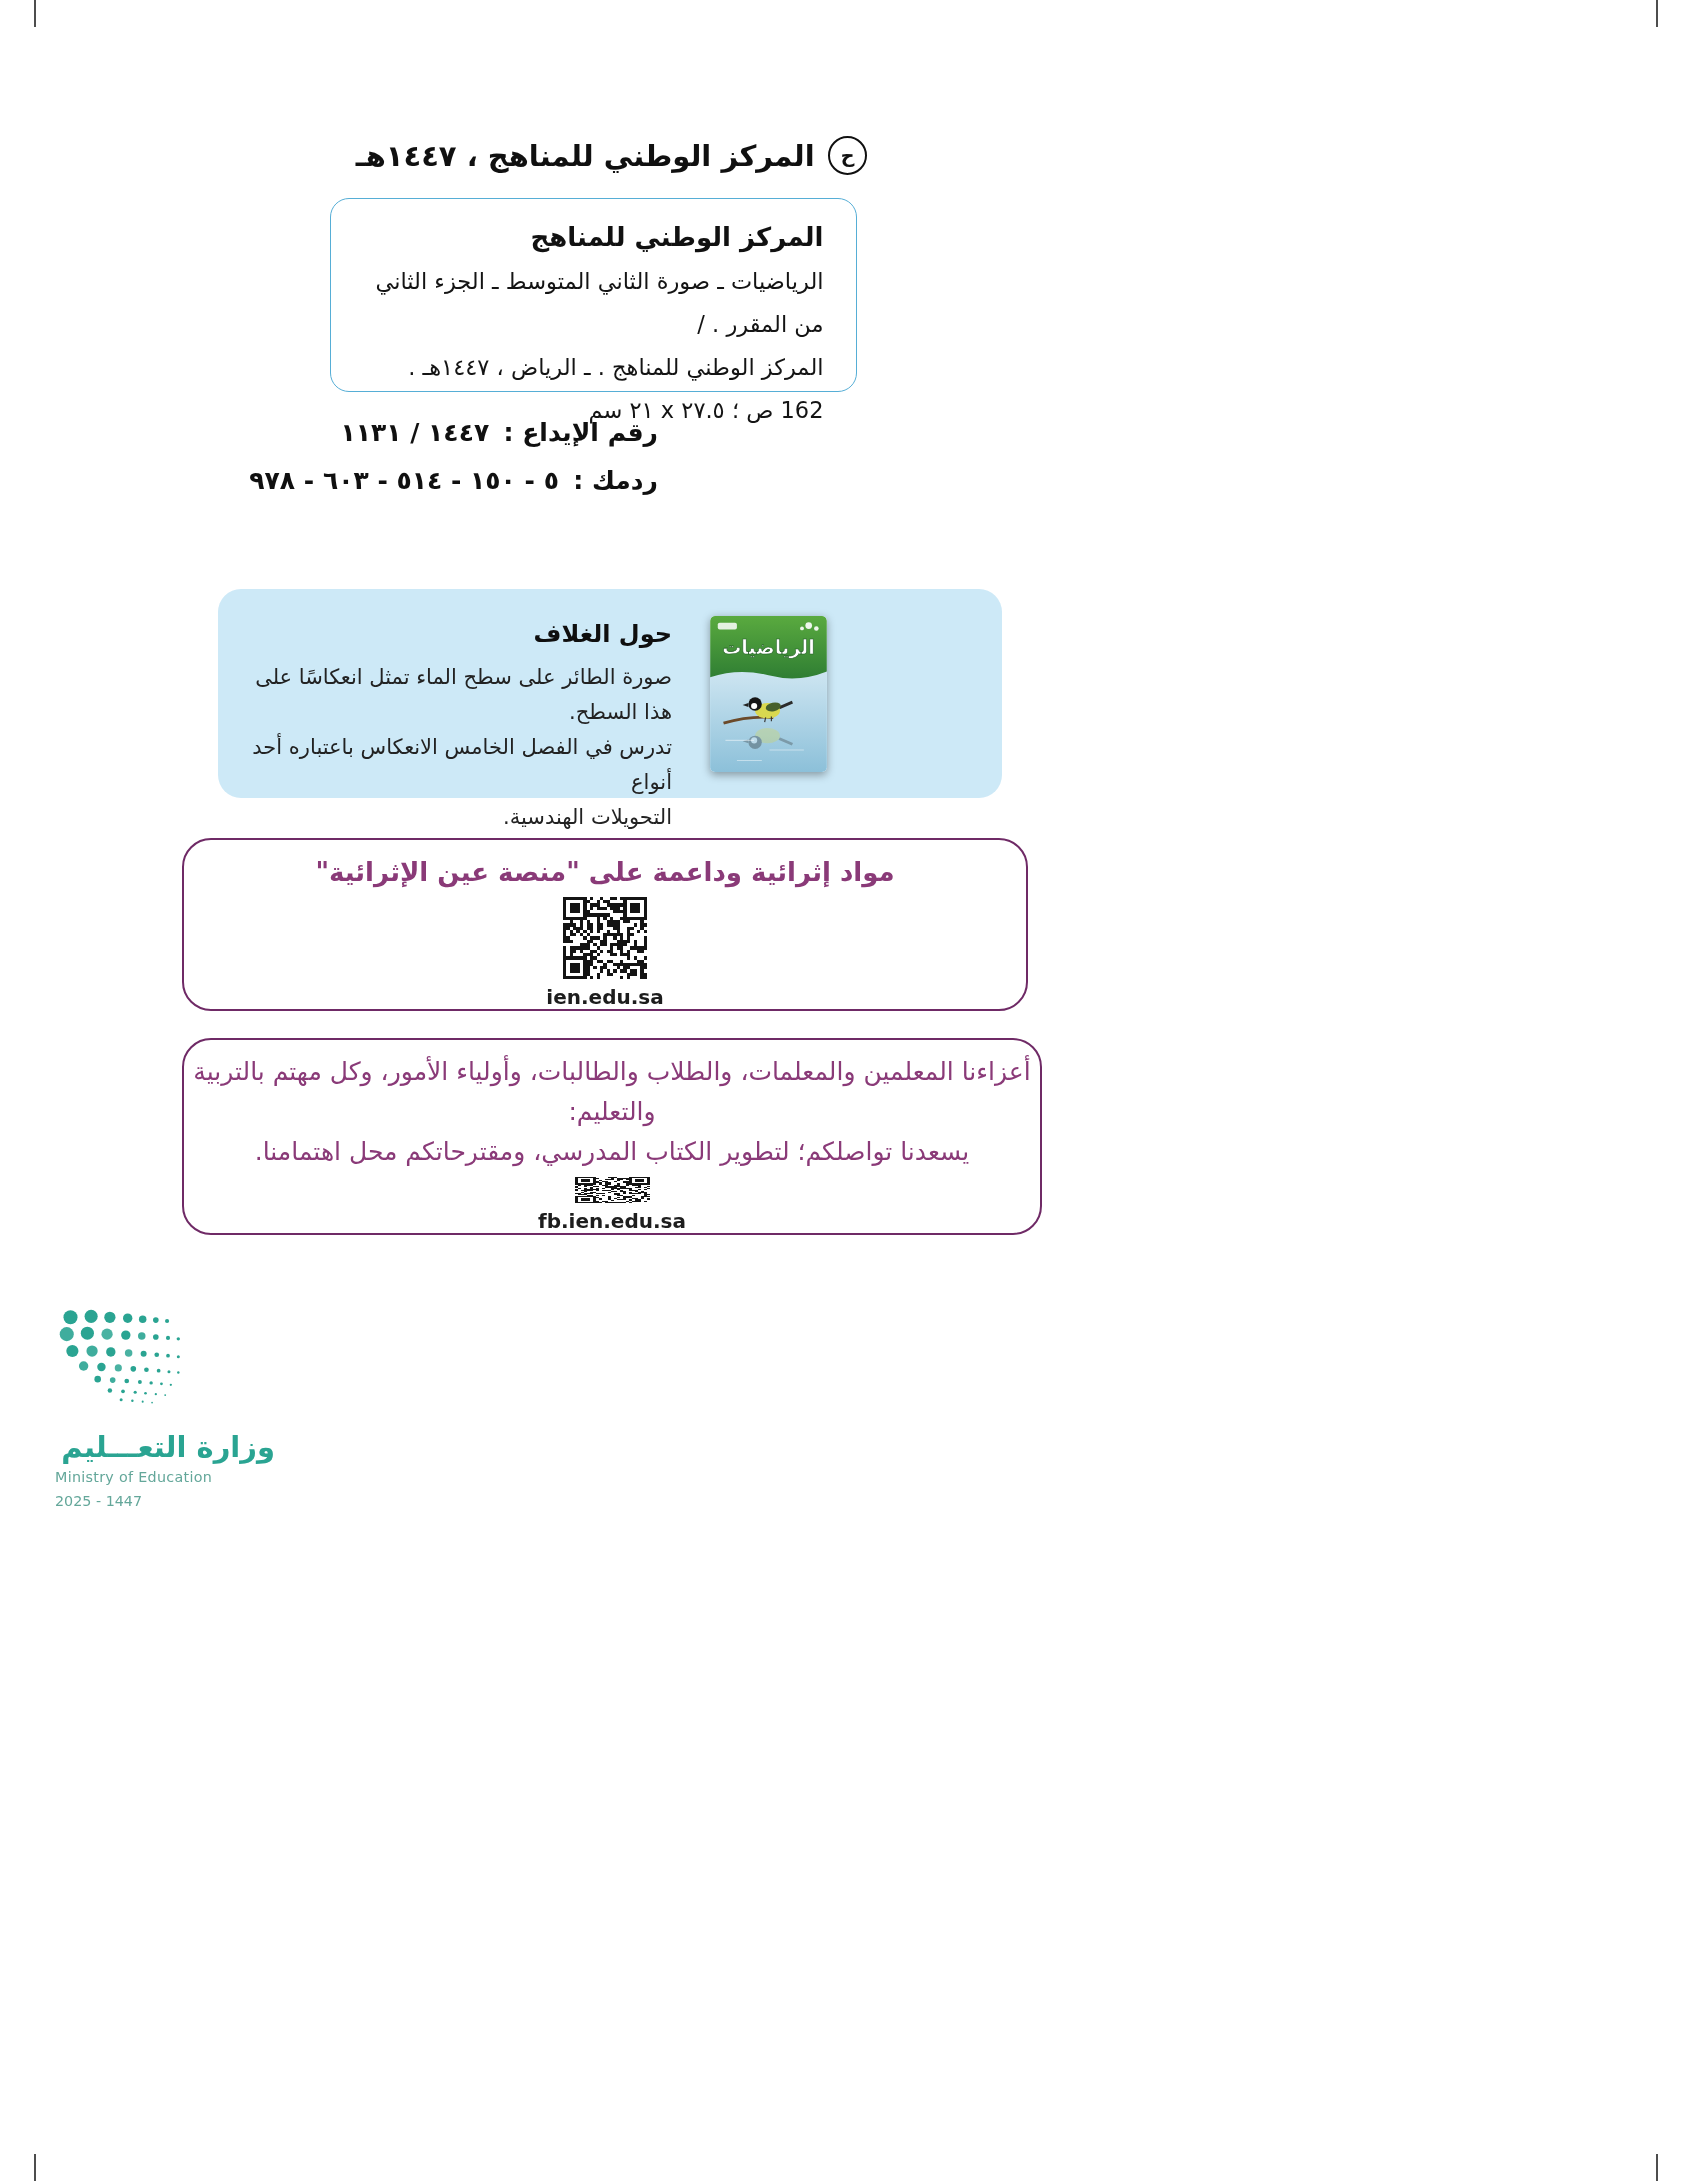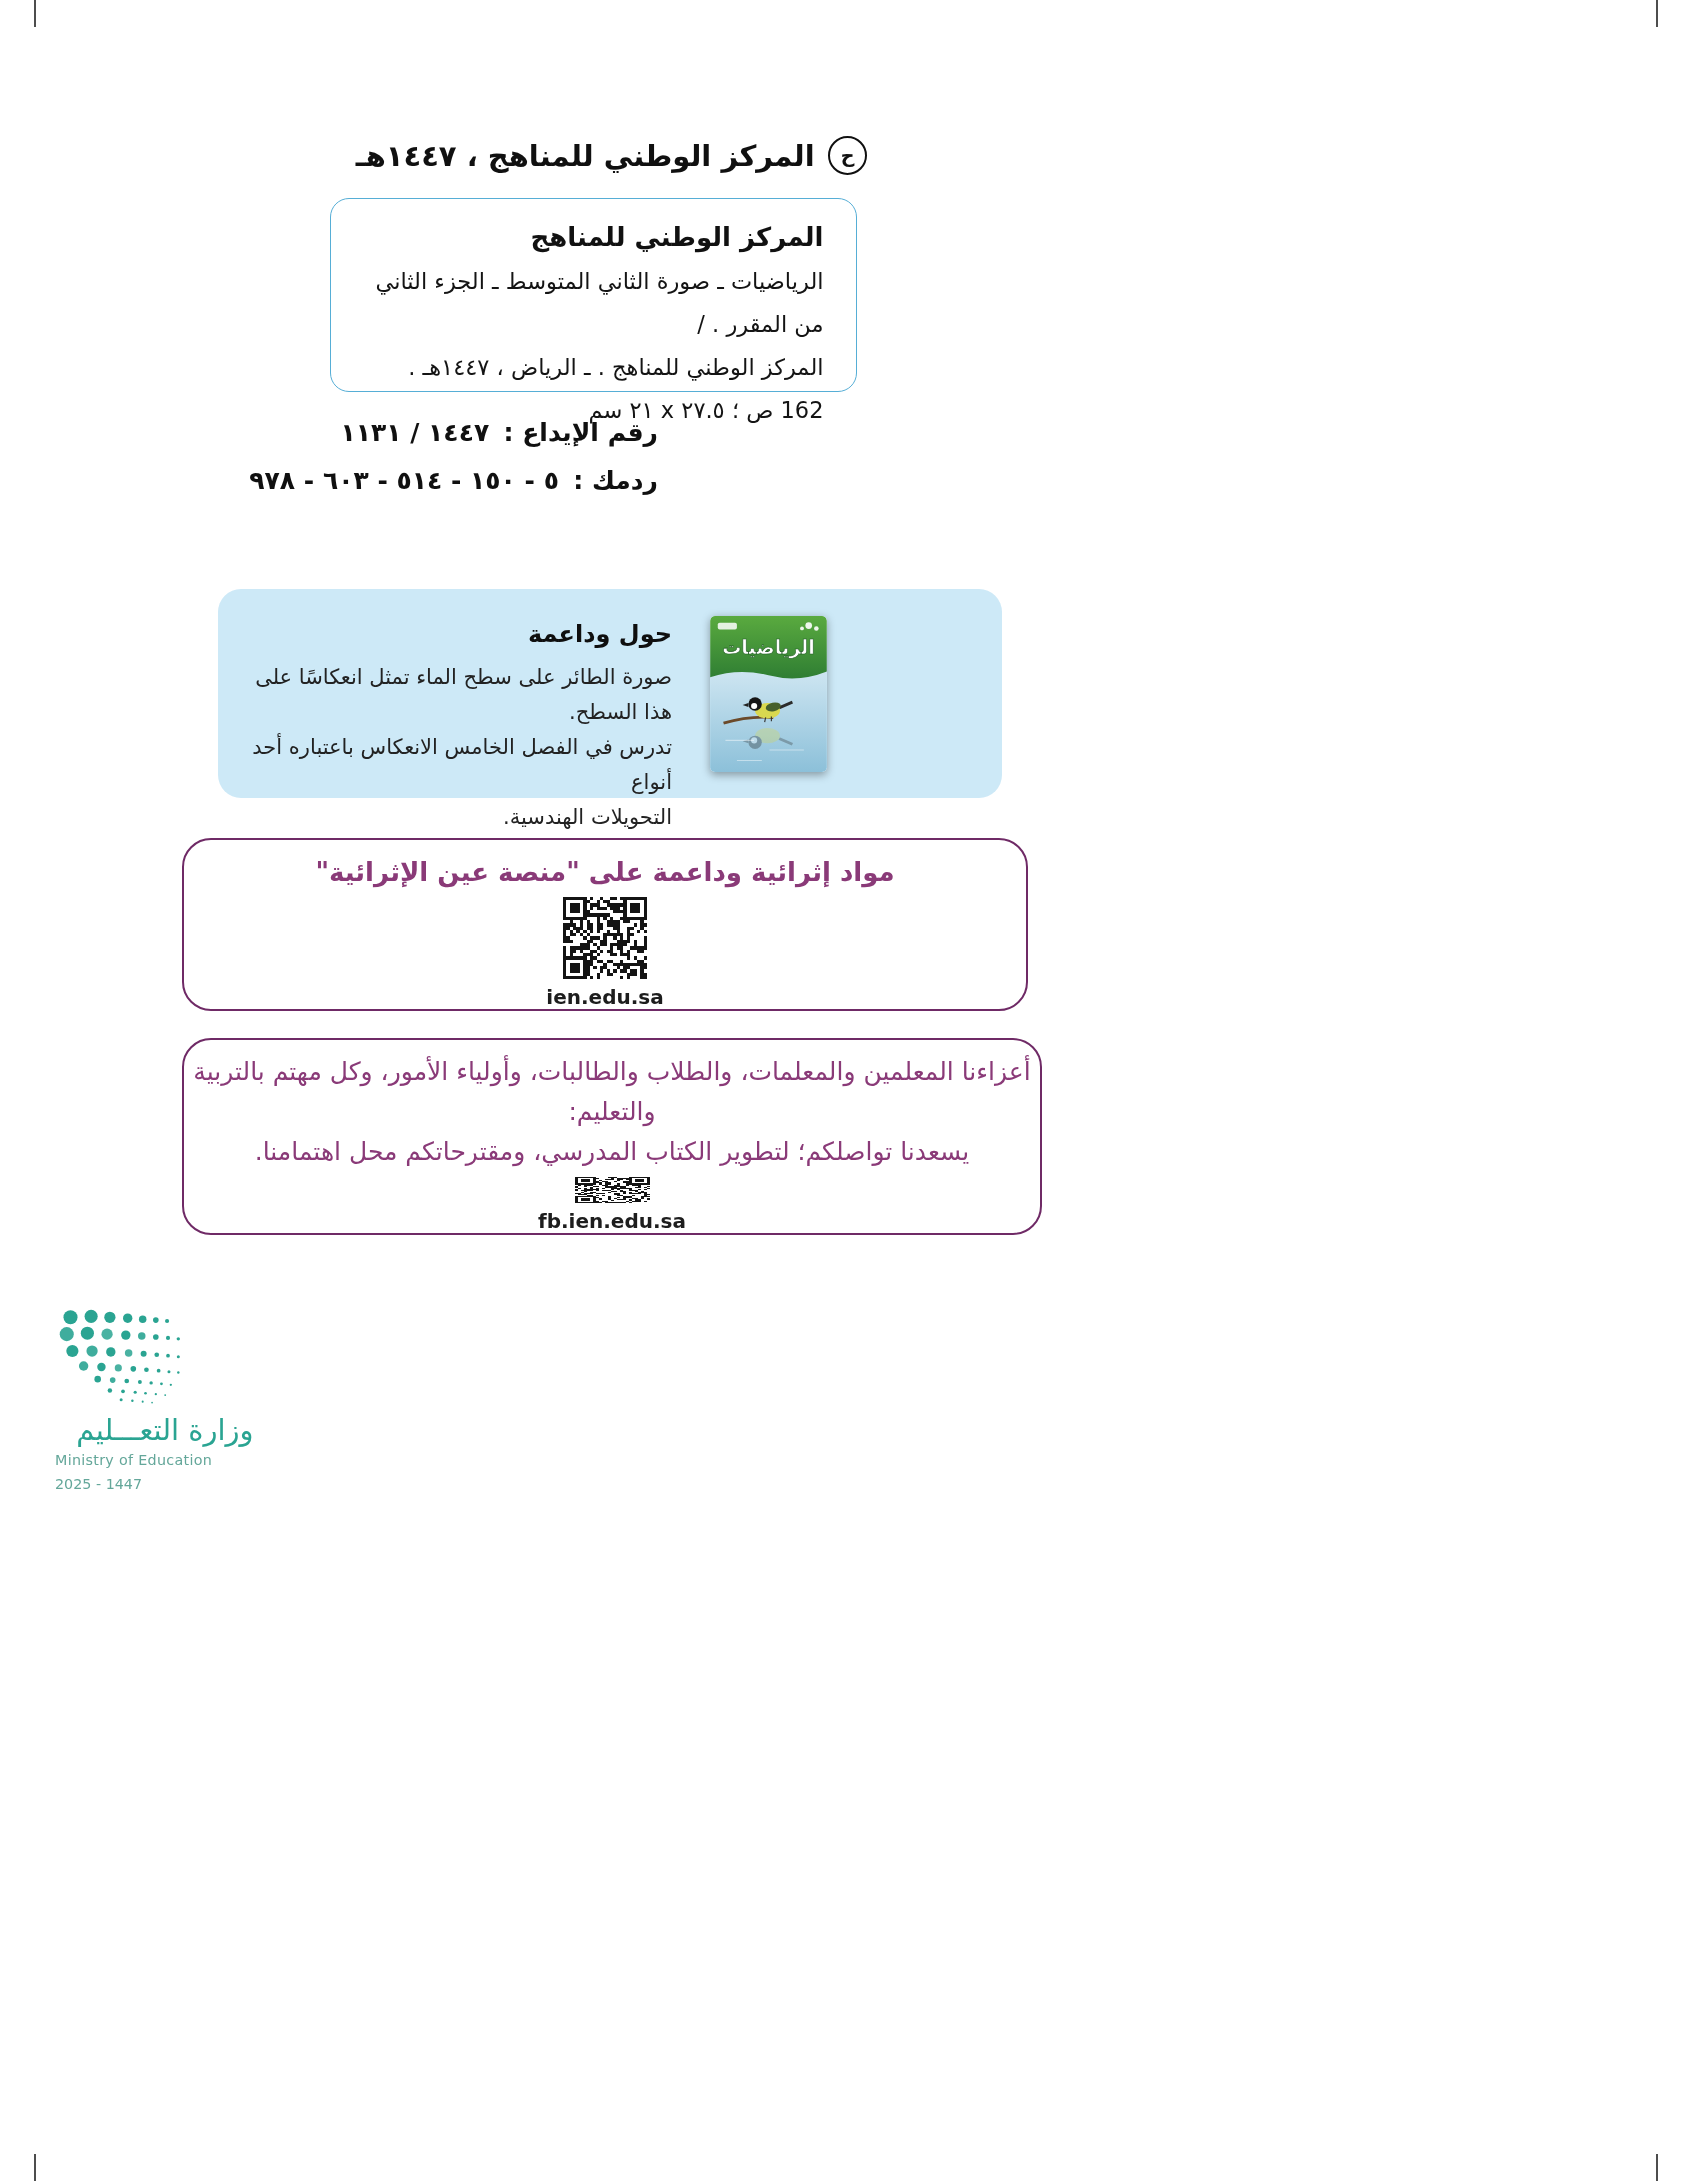--- a/index.html
+++ b/index.html
@@ -72,22 +72,22 @@
   .qr{display:grid;grid-template:repeat(25,1fr)/repeat(25,1fr);background:#fff;}
   .qr i{background:#141414;display:block;}
   .qr-a{width:84px;height:84px;margin-top:7.6px;}
   .qr-b{width:75px;height:75px;margin-top:5.7px;}
   .qr-url{font-size:20px;font-weight:600;color:#1d1d1d;margin-top:5.7px;}
 
   
   .moe{position:absolute;left:55px;top:1306px;width:220px;}
   .moe svg{display:block;}
   .moe-wordmark{
-    direction:rtl;text-align:center;font-size:29px;font-weight:normal;
-    color:#2aa492;margin-top:2px;white-space:nowrap;
+    direction:rtl;text-align:right;font-size:29px;font-weight:bold;
+    color:#2aa492;margin-top:19px;white-space:nowrap;
   }
   .moe-en{font-size:14.3px;color:#64a79a;margin-top:4.8px;letter-spacing:0.3px;}
   .moe-years{font-size:14.3px;color:#64a79a;margin-top:8px;}
 </style>
 </head>
 <body>
 
 <div class="crop tl"></div>
 <div class="crop tr"></div>
 <div class="crop bl"></div>
@@ -162,21 +162,21 @@
           <ellipse cx="60" cy="99" rx="13" ry="8" fill="#d9d84f"></ellipse>
           <circle cx="47" cy="92" r="7" fill="#161616"></circle>
           <circle cx="46" cy="94" r="3.2" fill="#ffffff"></circle>
           <path d="M40,91 L34,93 L40,95 Z" fill="#222222"></path>
         </g>
         <path d="M16,130 h30 M62,140 h36 M28,151 h26" stroke="#ffffff" stroke-width="1.2" opacity=".45"></path>
       </g>
     </svg>
   </div>
   <div class="cover-text">
-    <div class="cover-heading">حول وداعمة</div>
+    <div class="cover-heading">حول الغلاف</div>
     <div class="cover-line">صورة الطائر على سطح الماء تمثل انعكاسًا على هذا السطح.</div>
     <div class="cover-line">تدرس في الفصل الخامس الانعكاس باعتباره أحد أنواع</div>
     <div class="cover-line">التحويلات الهندسية.</div>
   </div>
 </div>
 
 <div class="pbox pbox-1">
   <div class="ptitle">مواد إثرائية وداعمة على "منصة عين الإثرائية"</div>
   <div class="qr qr-a">
       <i style="grid-area:1/1"></i>

